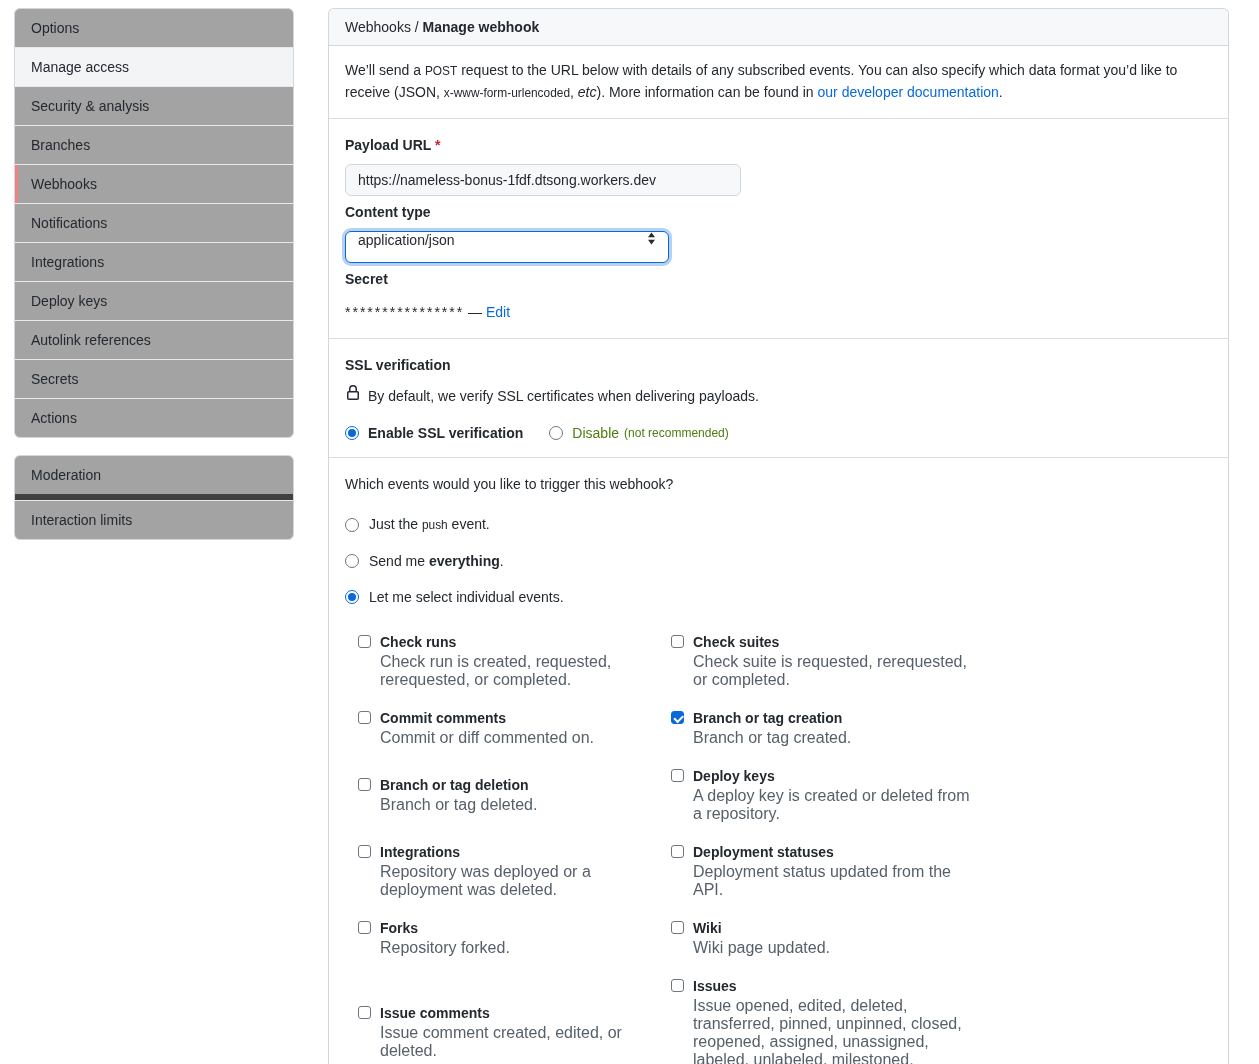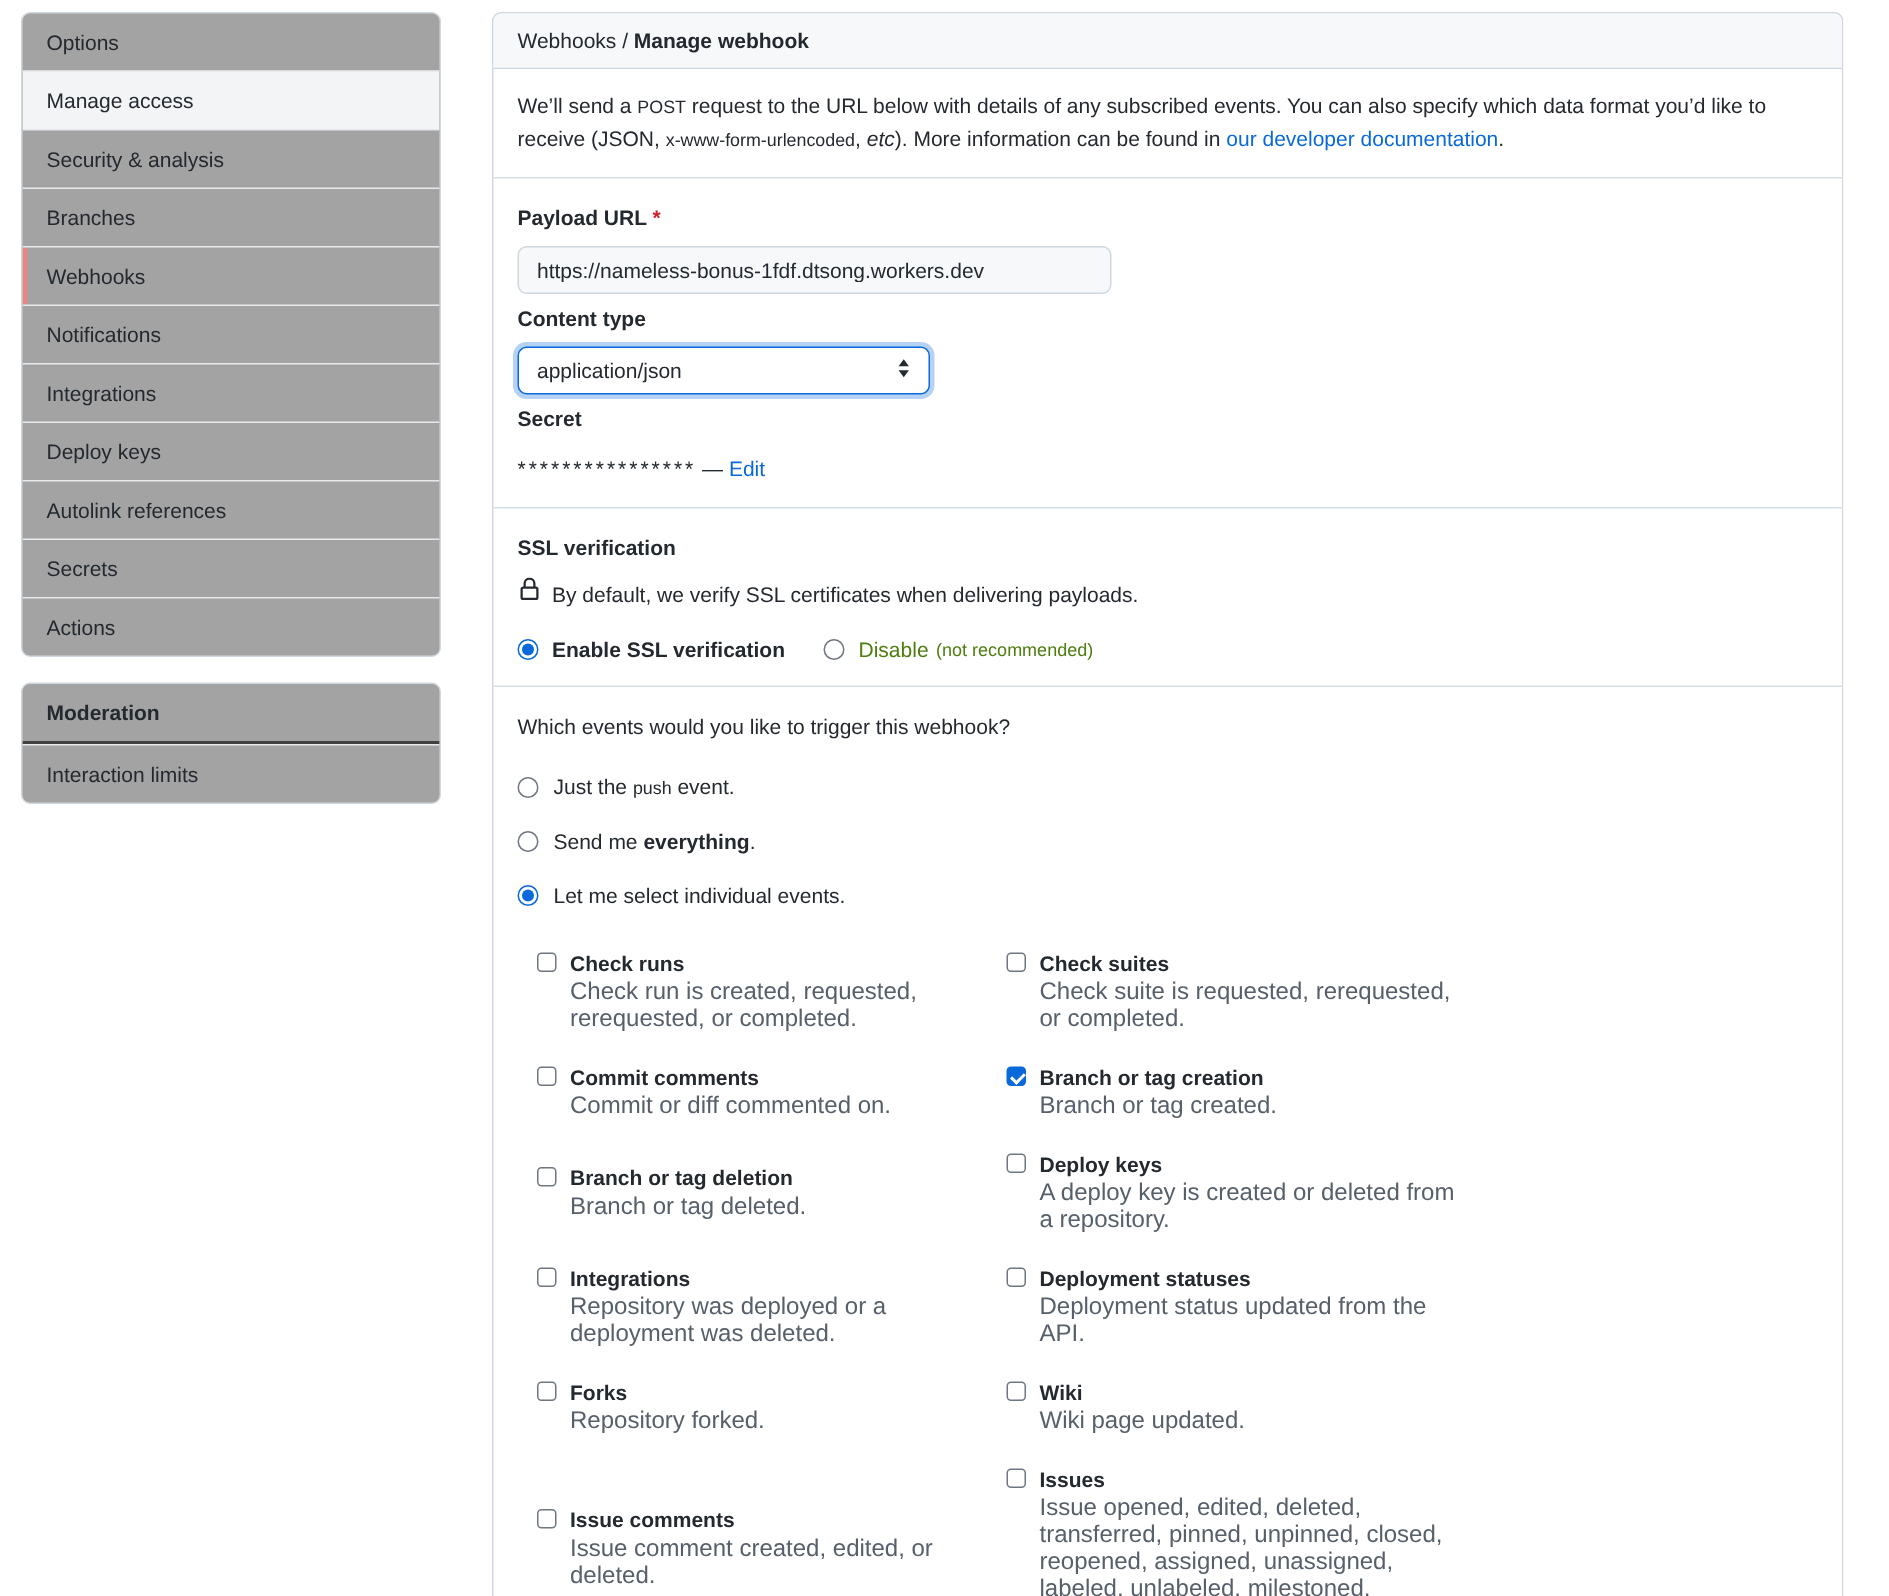--- a/index.html
+++ b/index.html
@@ -25,22 +25,22 @@
   }
   .nav-box + .nav-box { margin-top: 17px; }
   .nav-item {
     display: block; padding: 9px 16px; line-height: 20px;
     border-top: 1px solid #e7e9ec; color: #24292f; cursor: pointer;
   }
   .nav-item:first-child { border-top: none; }
   .nav-item.hover { background: #f3f4f6; }
   .nav-item.active { box-shadow: inset 3px 0 0 #f0827f; }
   .nav-header {
-    padding: 9px 16px; line-height: 20px; font-weight: 700;
-    border-bottom: 2px solid #404040;
+    padding: 9px 16px; line-height: 20px; font-weight: 400;
+    border-bottom: 6px solid #404040;
   }
 
   
   .main { margin-left: 34px; width: 901px; flex: none; }
   .panel {
     border: 1px solid #d0d7de; border-bottom: none;
     border-radius: 6px 6px 0 0; background: #fff; min-height: 1054px;
   }
   .panel-header {
     background: #f6f8fa; padding: 8px 16px; line-height: 20px;
@@ -57,22 +57,22 @@
   .field-label { font-weight: 600; display: block; margin-bottom: 8px; line-height: 21px; }
   .required { color: #cf222e; }
   .text-input {
     width: 396px; height: 32px; padding: 5px 12px;
     font-family: Liberation Sans, sans-serif; font-size: 14px; color: #24292f;
     background: #f6f8fa; border: 1px solid #d0d7de; border-radius: 6px;
     outline: none;
   }
   .group { margin-top: 6px; }
   .select {
-    width: 275px; height: 32px; padding: 0 12px;
-    display: flex; align-items: center; justify-content: space-between;
+    width: 324px; height: 32px; padding: 0 12px;
+    display: flex; align-items: flex-start; justify-content: space-between;
     background: #fff; border: 1px solid #0969da; border-radius: 6px;
     box-shadow: 0 0 0 3px rgba(9,105,218,0.3); cursor: pointer;
   }
   .select svg { flex: none; }
   .secret-line { margin-top: 12px; line-height: 20px; }
   .masked { letter-spacing: 2px; color: #24292f; }
 
   .ssl-title { font-weight: 600; line-height: 21px; margin-bottom: 9px; }
   .ssl-note { display: flex; align-items: center; gap: 7px; line-height: 20px; color: #24292f; }
   .ssl-note svg { flex: none; }

